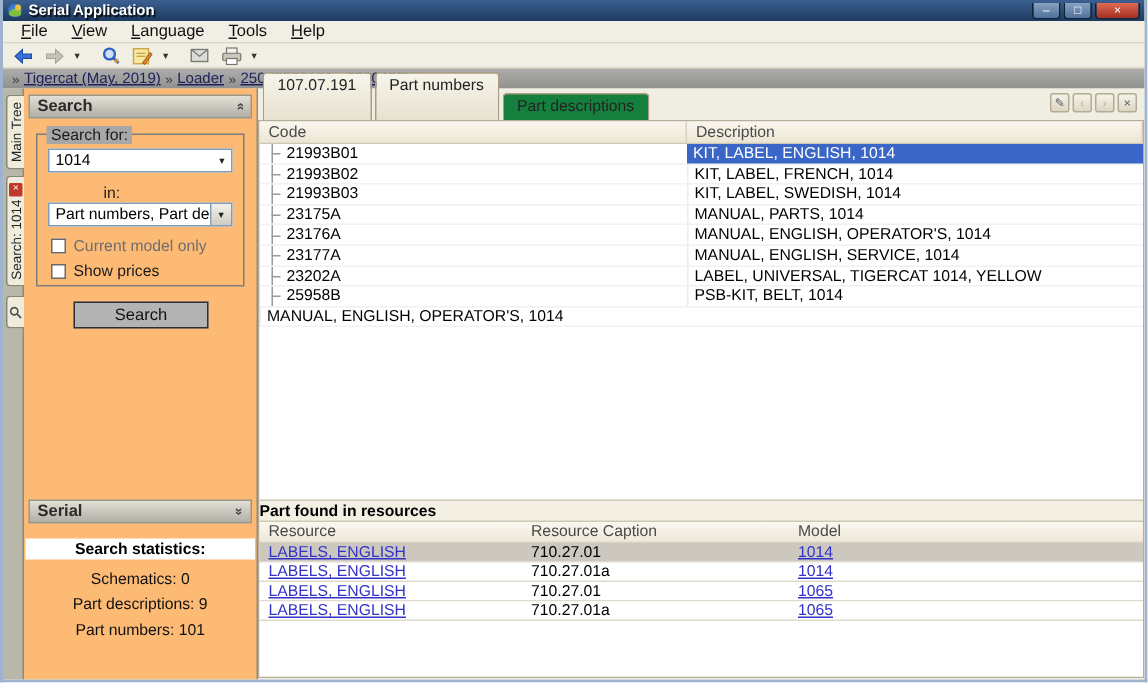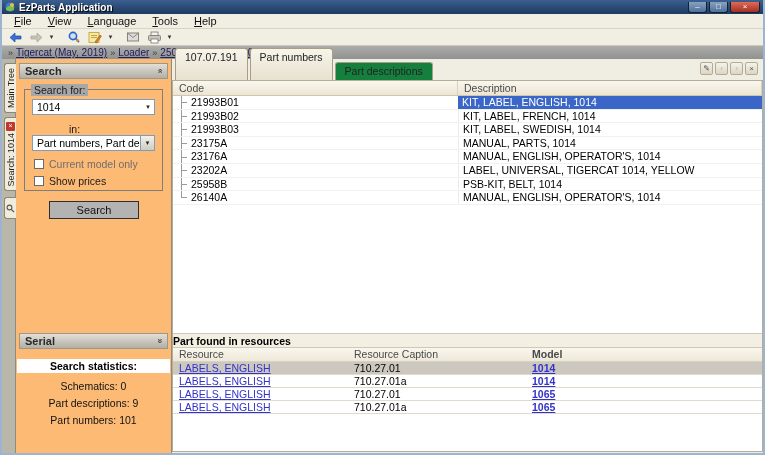--- a/index.html
+++ b/index.html
@@ -99,37 +99,37 @@
   .filler2 { height:37px; background:#fff; flex:none; }
 
   
   .resband { height:15px; background:#f3efe3; border-top:1px solid #cfc8b6; border-bottom:1px solid #cfc8b6;
              text-align:left; font-size:10.5px; font-weight:bold; color:#000; line-height:14px; flex:none; }
   .reshdr { height:14px; display:flex; background:linear-gradient(#faf7ef,#eee8d8); border-bottom:1px solid #d8d0c0; flex:none; }
   .reshdr .rc { font-size:10.5px; color:#4a4a4a; padding-left:6px; line-height:13px; }
   .rrow { height:13px; display:flex; border-bottom:1px solid #dedacf; flex:none; background:#fff; }
   .rrow.hl { background:#ccc8c0; }
   .rcell { font-size:10.5px; line-height:12px; padding-left:6px; white-space:nowrap; overflow:hidden; }
-  .c-res { width:175px; } .c-cap { width:178px; color:#000; } .c-mod { flex:1;font-weight:bold; }
+  .c-res { width:175px; } .c-cap { width:178px; color:#000; } .c-mod { flex:1; }
   .rlink { color:#3232c8; text-decoration:underline; cursor:pointer; }
 
   svg { display:block; }
 </style>
 </head>
 <body>
 
 <div class="window">
 
   <div class="titlebar">
     <svg class="appicon" viewBox="0 0 10 10">
       <circle cx="5" cy="5" r="4.5" fill="#3a7bd5"></circle>
       <path d="M1 6 Q5 2 9 5 L9 8 Q5 10 1 8 Z" fill="#7fc043"></path>
       <circle cx="7" cy="3" r="2" fill="#e8c23a"></circle>
     </svg>
-    <span class="title">EzParts Application</span>
+    <span class="title">Serial Application</span>
     <span class="wbtn wmin">–</span>
     <span class="wbtn wmax">□</span>
     <span class="wbtn wclose">×</span>
   </div>
 
   <div class="menubar">
     <span class="mitem">File</span>
     <span class="mitem">View</span>
     <span class="mitem">Language</span>
     <span class="mitem">Tools</span>
@@ -301,36 +301,39 @@
         <div class="prow">
           <span class="pcell code">
               <span class="tree"></span>
               <span>23176A</span>
             </span>
           <span class="pcell desc">MANUAL, ENGLISH, OPERATOR'S, 1014</span>
         </div>
         <div class="prow">
           <span class="pcell code">
               <span class="tree"></span>
+              <span>23177A</span>
+            </span>
+          <span class="pcell desc">MANUAL, ENGLISH, SERVICE, 1014</span>
+        </div>
+        <div class="prow">
+          <span class="pcell code">
+              <span class="tree"></span>
               <span>23202A</span>
             </span>
           <span class="pcell desc">LABEL, UNIVERSAL, TIGERCAT 1014, YELLOW</span>
         </div>
         <div class="prow">
           <span class="pcell code">
               <span class="tree"></span>
               <span>25958B</span>
             </span>
           <span class="pcell desc">PSB-KIT, BELT, 1014</span>
         </div>
         <div class="prow">
-          <span class="pcell code">
-              <span class="tree last"></span>
-              <span>26140A</span>
-            </span>
           <span class="pcell desc">MANUAL, ENGLISH, OPERATOR'S, 1014</span>
         </div>
 
         <div class="filler"></div>
 
         <div class="resband">Part found in resources</div>
         <div class="reshdr">
           <span class="rc c-res">Resource</span>
           <span class="rc c-cap">Resource Caption</span>
           <span class="rc c-mod">Model</span>

